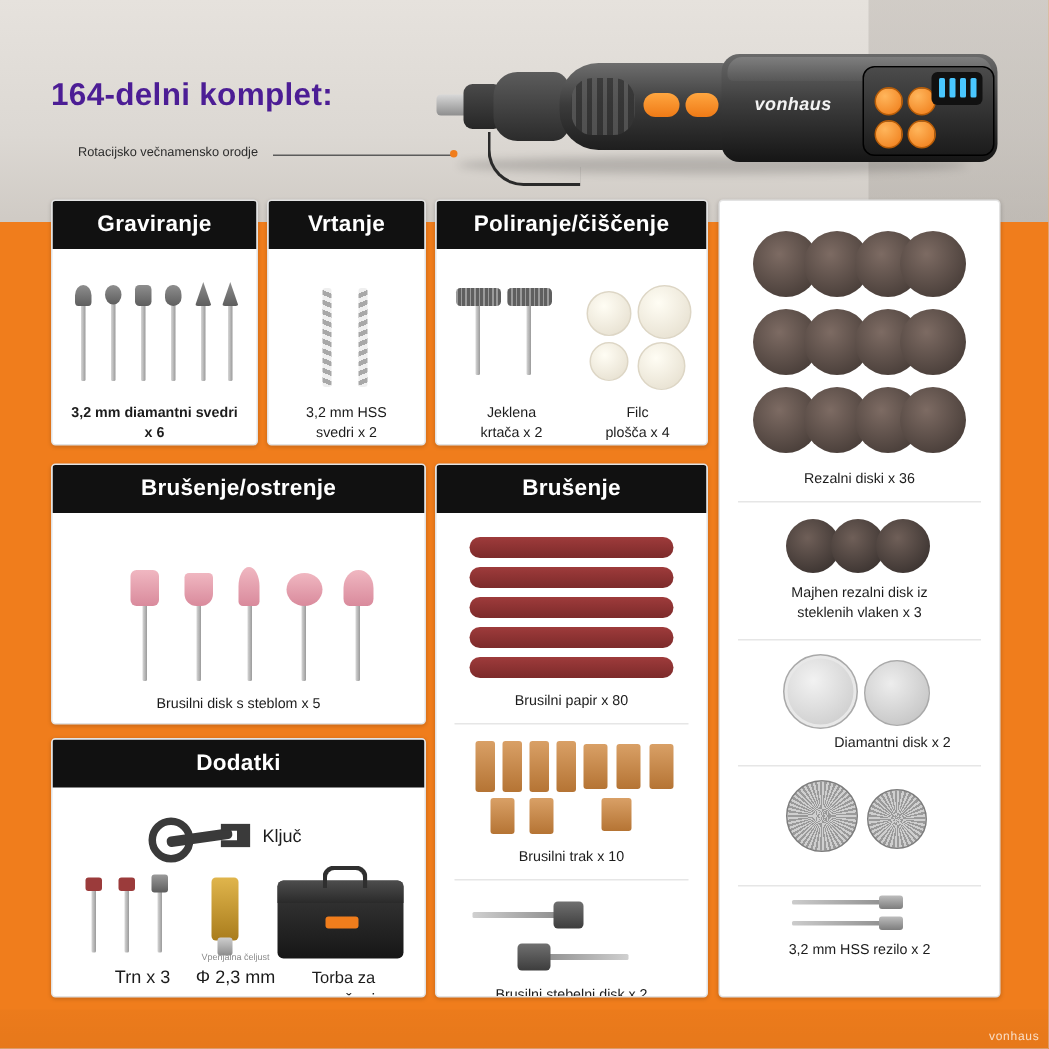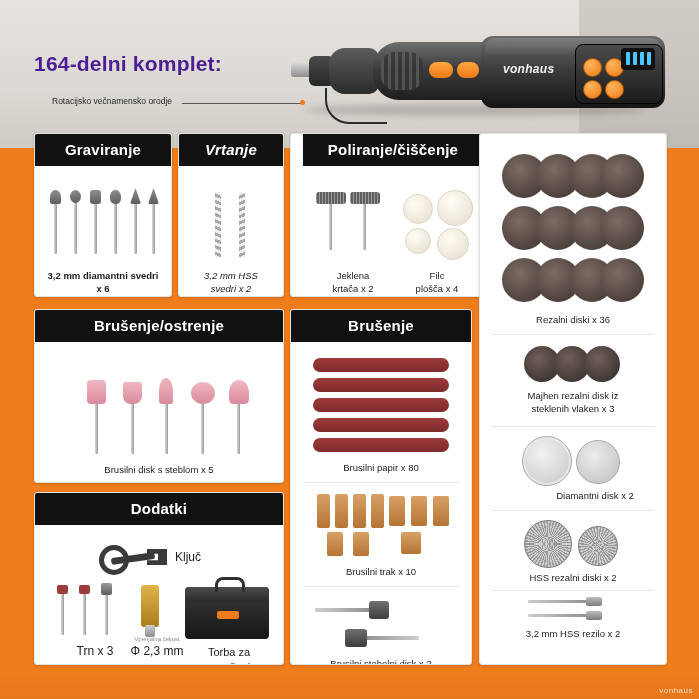--- a/index.html
+++ b/index.html
@@ -239,31 +239,31 @@
     <div class="burr" style="left:75px;top:24px;width:11px;height:14px;border-radius:50% 50% 6px 6px;"></div>
     <div class="shank" style="left:99px;top:34px;height:54px;"></div>
     <div class="burr" style="left:95px;top:22px;width:11px;height:16px;clip-path:polygon(50% 0,100% 100%,0 100%);"></div>
     <div class="shank" style="left:117px;top:34px;height:54px;"></div>
     <div class="burr" style="left:113px;top:22px;width:11px;height:16px;clip-path:polygon(50% 0,100% 100%,0 100%);"></div>
     <div class="caption" style="top:104px;white-space:pre-line;font-weight:bold;">3,2 mm diamantni svedri
 x 6</div>
   </div>
 </div>
 
-<div class="card" style="left:178px;top:133px;width:104px;height:162px;font-style:italic;">
+<div class="card" style="left:178px;top:133px;width:104px;height:162px;">
   <div class="card-title">Vrtanje</div>
   <div class="card-body">
     <div style="position:absolute;left:36px;top:26px;width:6px;height:66px;border-radius:2px;background:repeating-linear-gradient(22deg,#efefef 0 3px,#a8a8a8 3px 6px);"></div>
     <div style="position:absolute;left:60px;top:26px;width:6px;height:66px;border-radius:2px;background:repeating-linear-gradient(-22deg,#efefef 0 3px,#a8a8a8 3px 6px);"></div>
     <div class="caption" style="top:104px;white-space:pre-line;">3,2 mm HSS
 svedri x 2</div>
   </div>
 </div>
 
-<div class="card" style="left:290px;top:133px;width:180px;height:162px;padding-left:12px;">
+<div class="card" style="left:290px;top:133px;width:180px;height:162px;">
   <div class="card-title">Poliranje/čiščenje</div>
   <div class="card-body">
     <div class="shank" style="left:26px;top:36px;height:48px;"></div>
     <div style="position:absolute;left:13px;top:26px;width:30px;height:12px;border-radius:3px;background:repeating-linear-gradient(90deg,#9a9a9a 0 1px,#5f5f5f 1px 3px);"></div>
     <div class="shank" style="left:60px;top:36px;height:48px;"></div>
     <div style="position:absolute;left:47px;top:26px;width:30px;height:12px;border-radius:3px;background:repeating-linear-gradient(90deg,#9a9a9a 0 1px,#5f5f5f 1px 3px);"></div>
 
     <div class="felt" style="left:100px;top:28px;width:28px;height:28px;"></div>
     <div class="felt" style="left:134px;top:24px;width:34px;height:34px;"></div>
     <div class="felt" style="left:102px;top:62px;width:24px;height:24px;"></div>
@@ -305,21 +305,20 @@
 steklenih vlaken x 3</div>
     <div class="divider" style="top:292px;"></div>
 
     <div class="perfdisc" style="left:42px;top:302px;width:48px;height:48px;background:radial-gradient(circle at 40% 35%,#f2f2f2,#c4c4c4);box-shadow:inset 0 0 0 2px #e8e8e8;"></div>
     <div class="perfdisc" style="left:96px;top:306px;width:42px;height:42px;"></div>
     <div class="caption" style="top:356px;margin-left:44px;">Diamantni disk x 2</div>
     <div class="divider" style="top:376px;"></div>
 
     <div class="steelsaw" style="left:44px;top:386px;width:46px;height:46px;background:repeating-conic-gradient(#cfcfcf 0 4deg,#9a9a9a 4deg 8deg);"></div>
     <div class="steelsaw" style="left:98px;top:392px;width:38px;height:38px;background:repeating-conic-gradient(#cfcfcf 0 5deg,#9a9a9a 5deg 10deg);"></div>
-    <div class="caption" style="top:438px;">HSS rezalni diski x 2</div>
     <div class="divider" style="top:456px;"></div>
 
     <div class="shank" style="left:48px;top:466px;width:62px;height:3px;background:linear-gradient(90deg,#cccccc,#8f8f8f);"></div>
     <div style="position:absolute;left:106px;top:463px;width:16px;height:9px;border-radius:2px;background:linear-gradient(180deg,#bdbdbd,#7d7d7d);"></div>
     <div class="shank" style="left:48px;top:480px;width:62px;height:3px;background:linear-gradient(90deg,#cccccc,#8f8f8f);"></div>
     <div style="position:absolute;left:106px;top:477px;width:16px;height:9px;border-radius:2px;background:linear-gradient(180deg,#bdbdbd,#7d7d7d);"></div>
     <div class="caption" style="top:494px;">3,2 mm HSS rezilo x 2</div>
   </div>
 </div>
 

